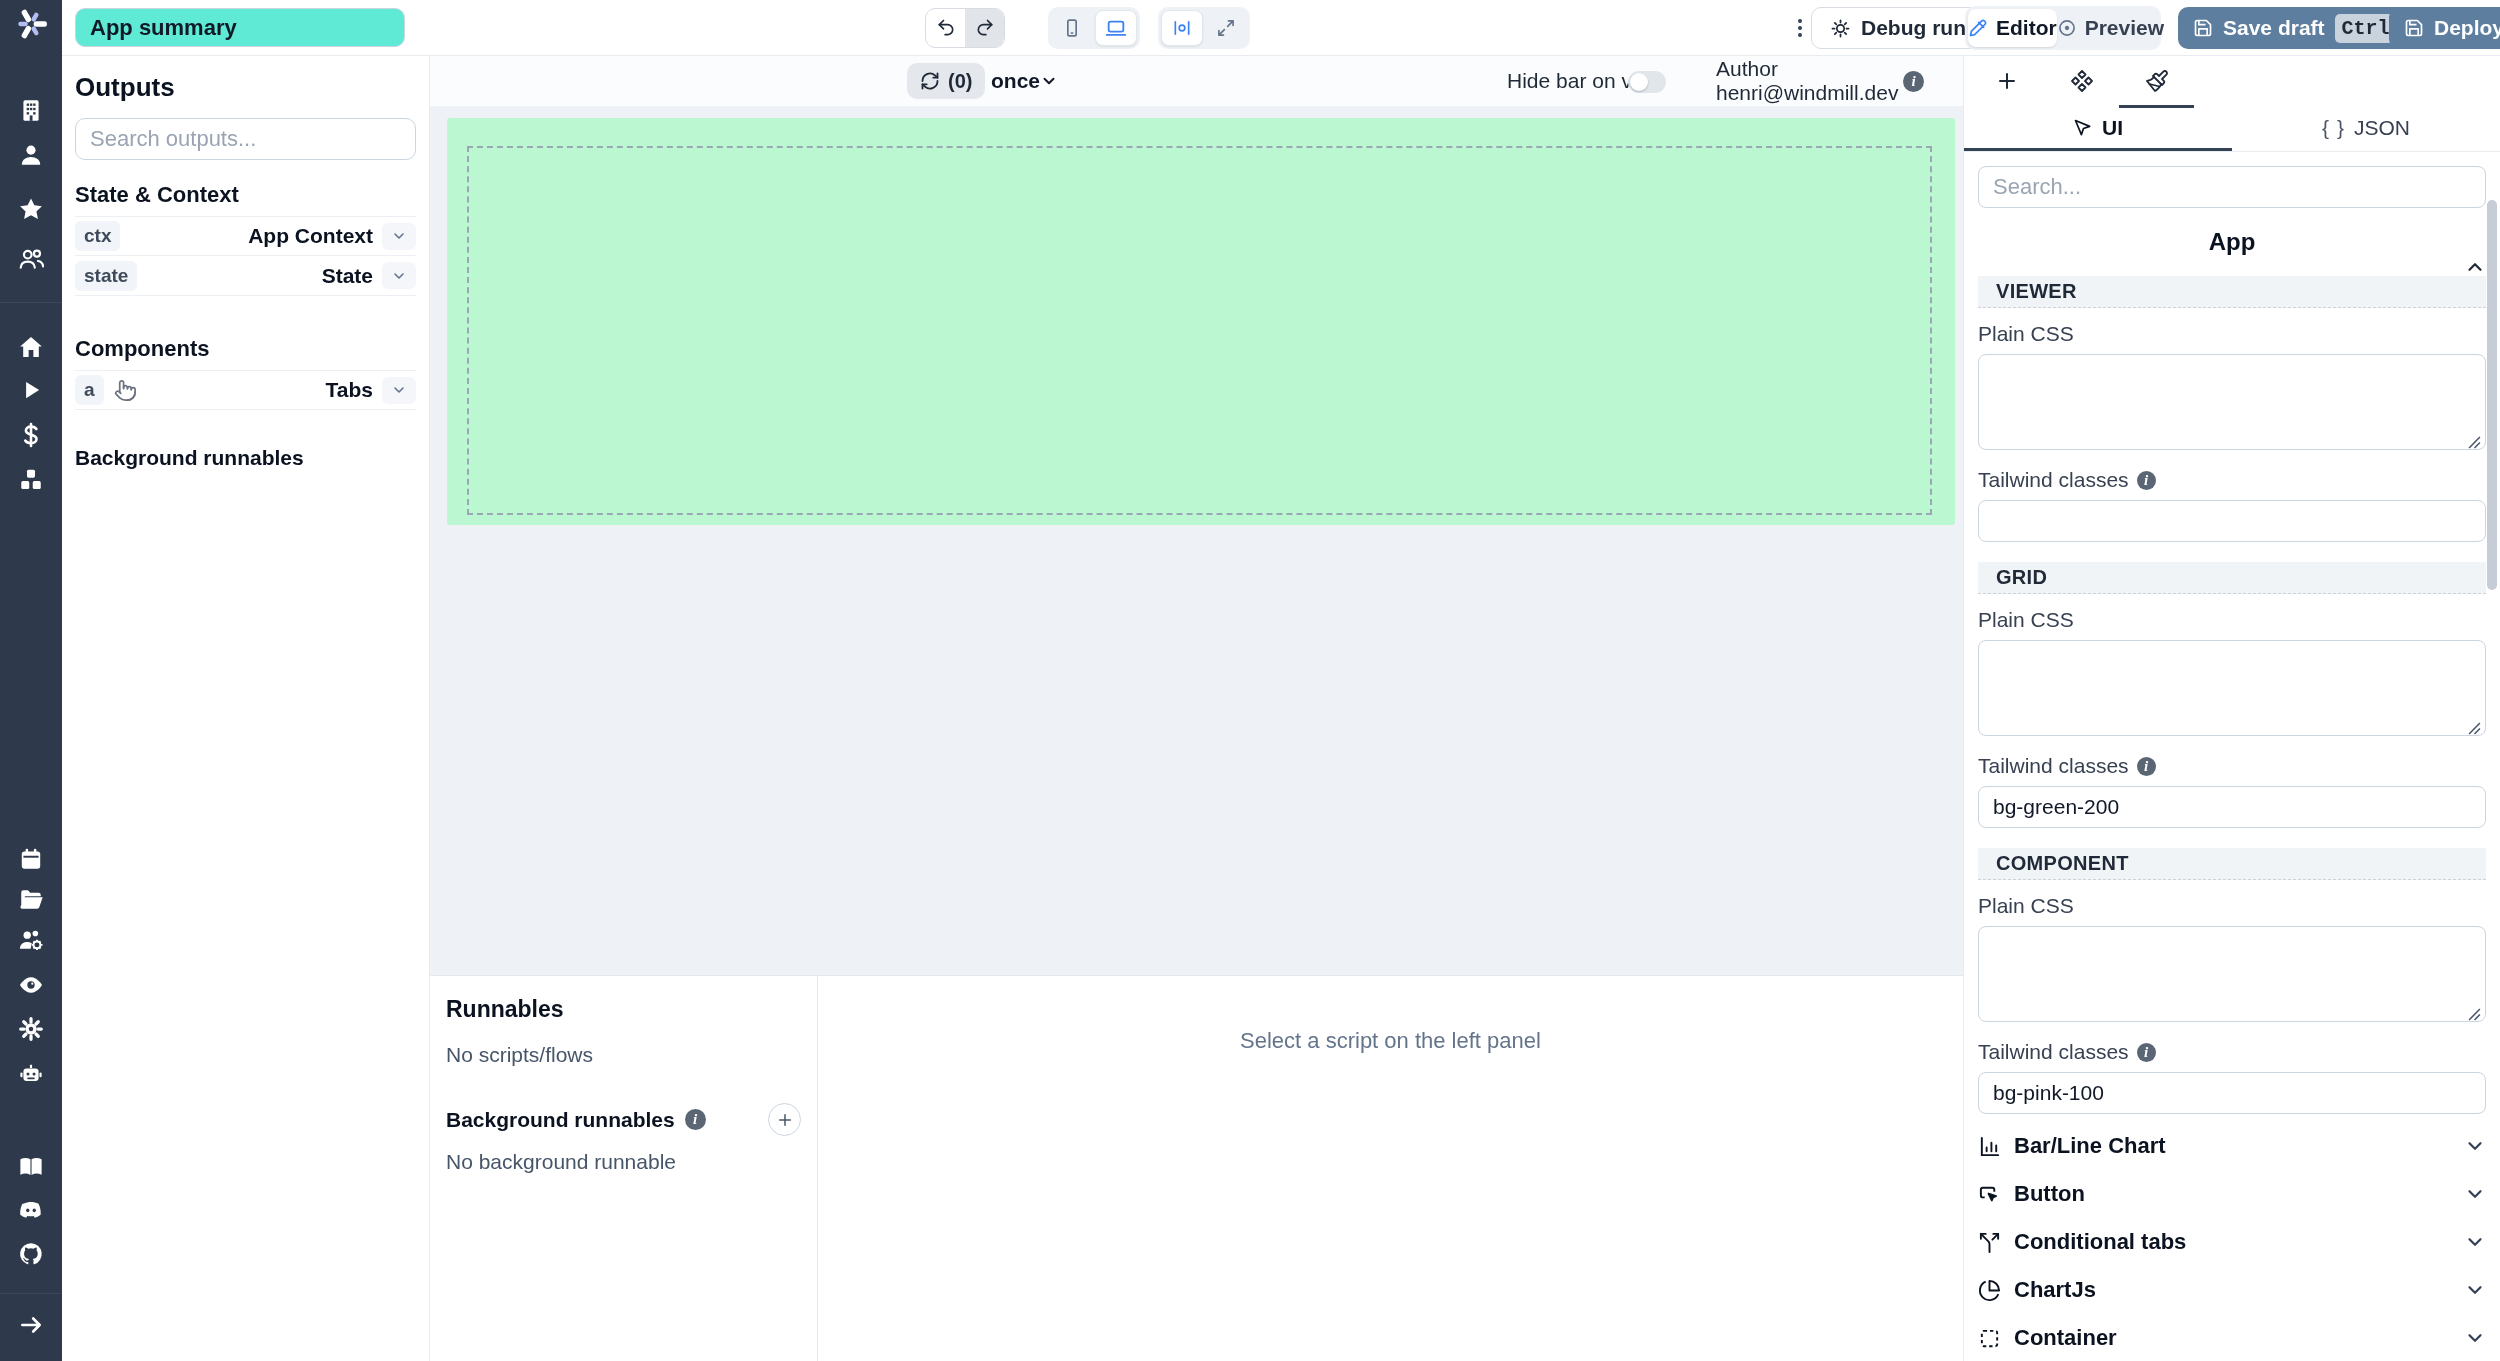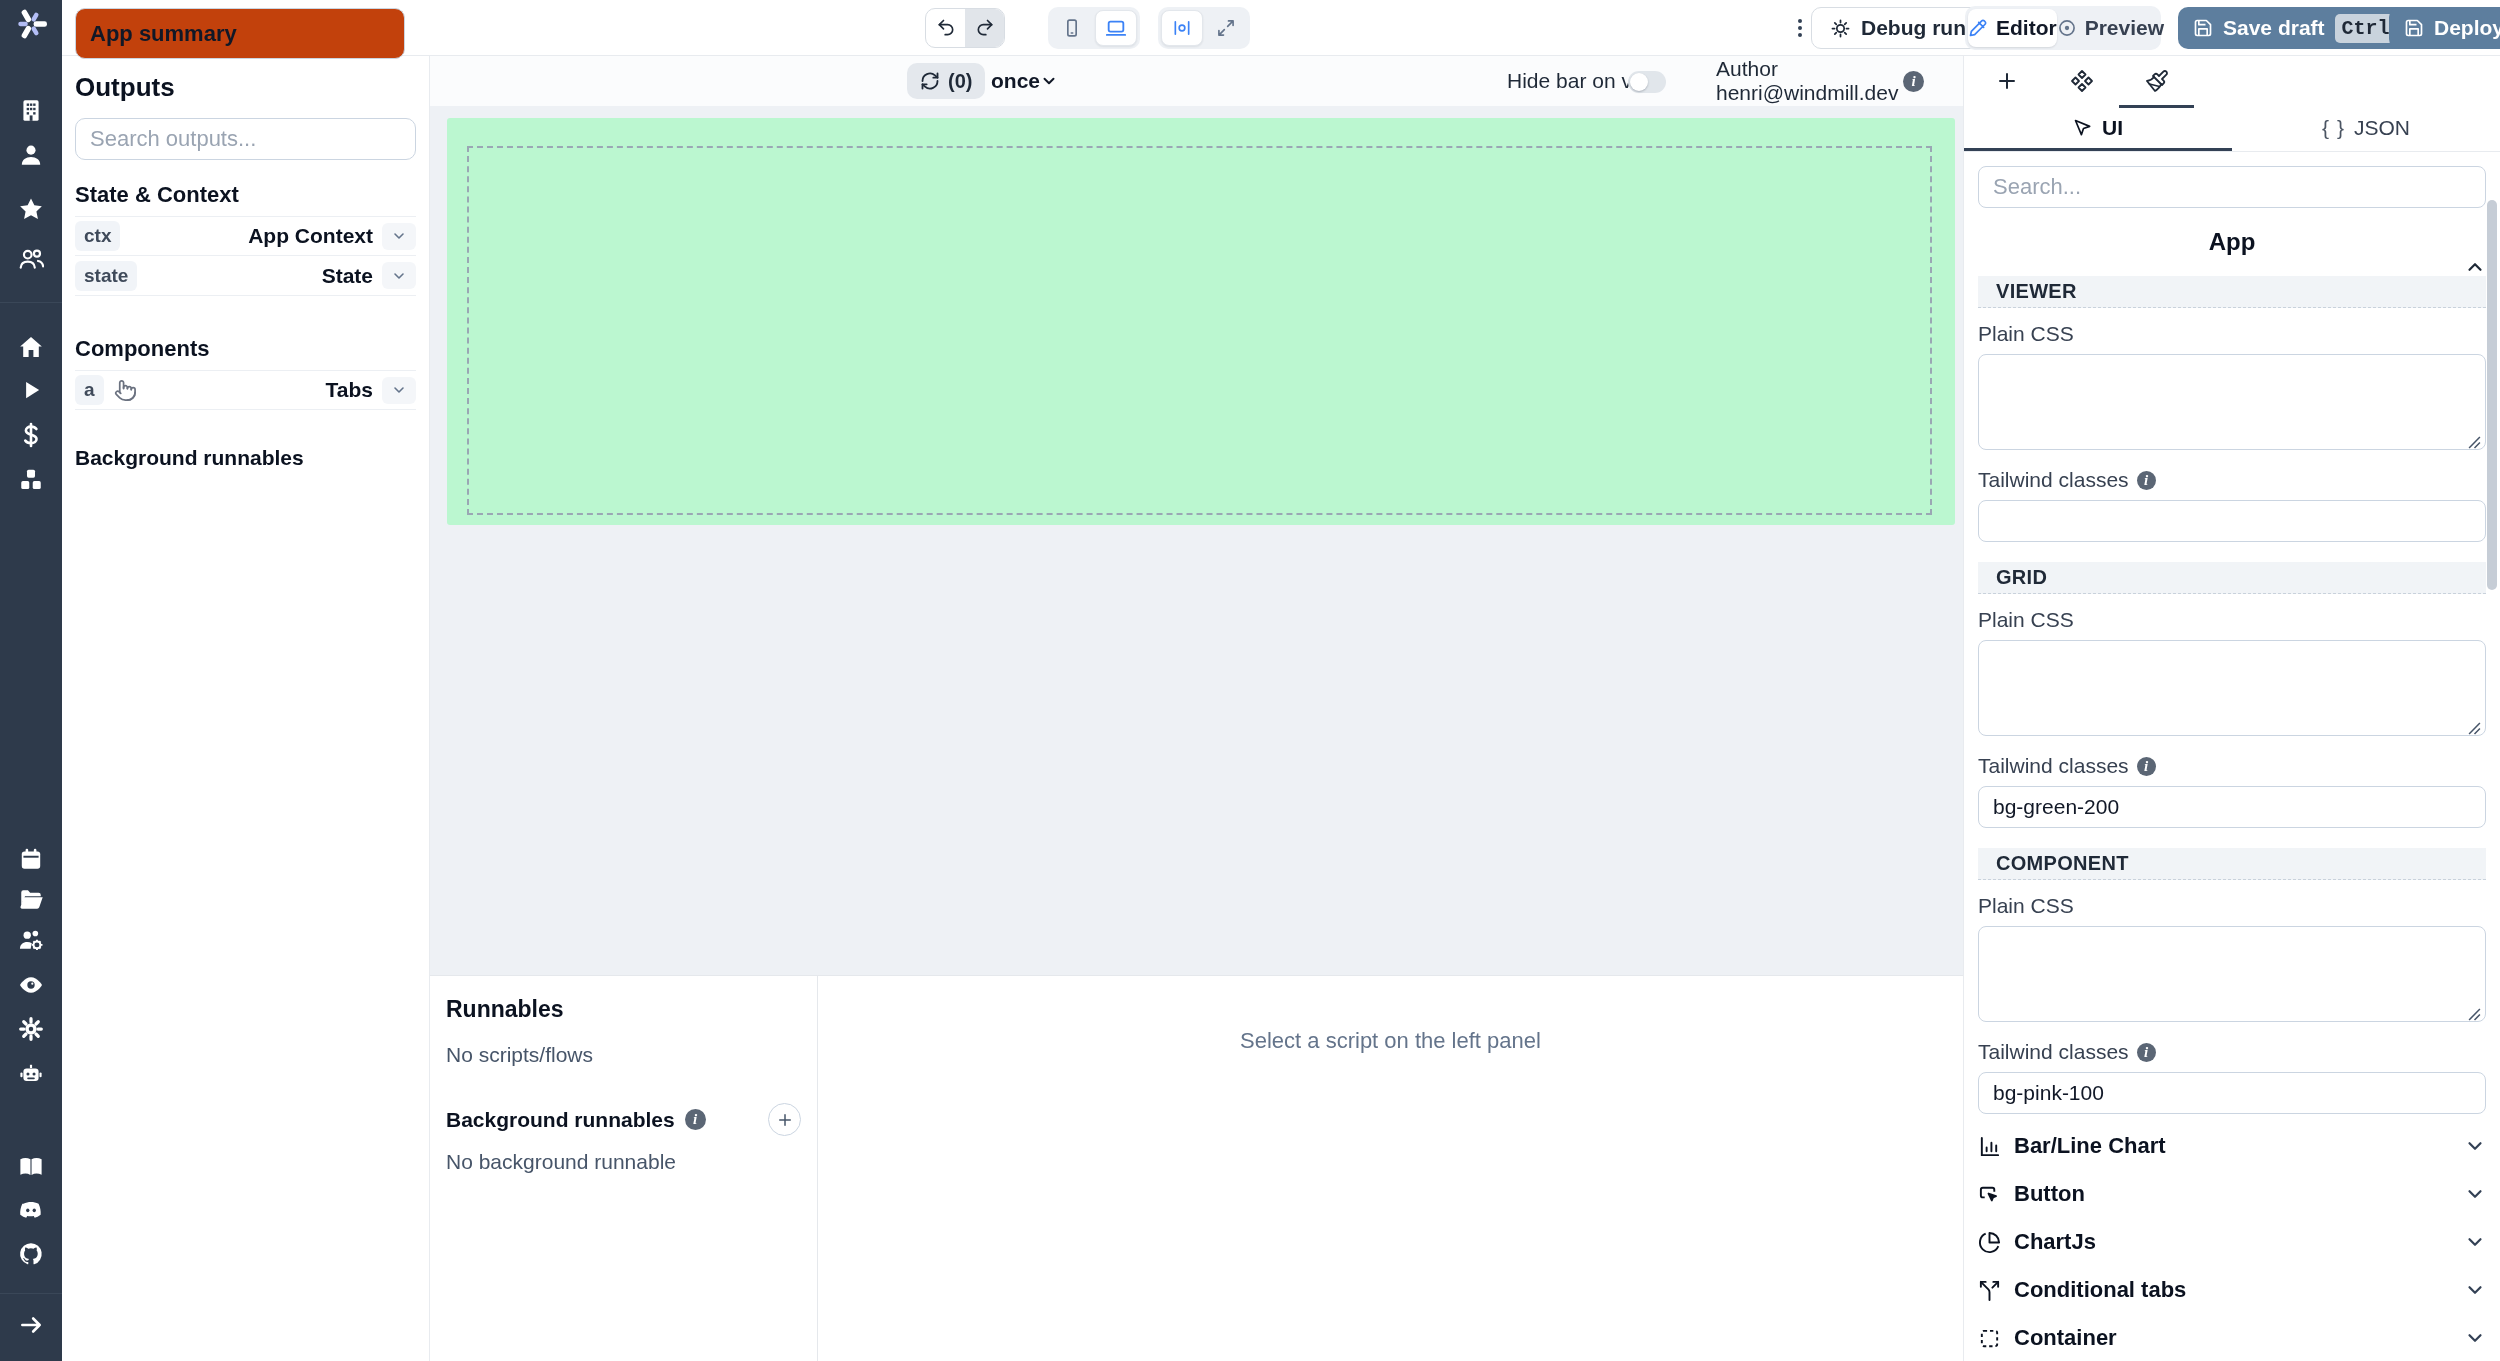--- a/index.html
+++ b/index.html
@@ -8,21 +8,21 @@
   svg { display:block; }
 
   
   .rail { position:absolute; left:0; top:0; width:62px; height:1361px; background:#2e3a4b; z-index:10; }
   .ric { position:absolute; left:50%; transform:translateX(-50%); width:30px; height:30px; display:flex; align-items:center; justify-content:center; color:#fff; cursor:pointer; }
   .ric svg { width:26px; height:26px; }
   .rail .rdiv { position:absolute; left:0; width:62px; height:1px; background:#46536680; }
 
   
   .header { position:absolute; left:62px; top:0; width:2438px; height:56px; background:#fff; border-bottom:1px solid #e8ebef; z-index:5; }
-  .appsum { position:absolute; left:13px; top:8px; width:330px; height:51px; border:1.5px solid #cbd5e1; border-radius:10px; padding:0 14px; font-size:22px; font-weight:700; color:#111827; font-family:"Liberation Sans",sans-serif; background:#c2410c; }
+  .appsum { position:absolute; left:13px; top:8px; width:330px; height:39px; border:1.5px solid #cbd5e1; border-radius:10px; padding:0 14px; font-size:22px; font-weight:700; color:#111827; font-family:"Liberation Sans",sans-serif; background:#5eead4; }
   .undogrp { position:absolute; left:863px; top:8px; width:80px; height:40px; border:1px solid #d8dde3; border-radius:10px; overflow:hidden; display:flex; }
   .undogrp .half { width:40px; display:flex; align-items:center; justify-content:center; color:#1f2937; cursor:pointer; }
   .undogrp .half.dim { background:#e1e5ea; }
   .icogrp { position:absolute; top:7px; height:42px; background:#eef1f5; border-radius:10px; display:flex; align-items:center; padding:3px; gap:2px; }
   .icogrp .cell { width:42px; height:36px; display:flex; align-items:center; justify-content:center; color:#64748b; border-radius:8px; cursor:pointer; }
   .icogrp .cell.on { background:#fff; border:1px solid #e3e7ec; box-shadow:0 1px 2px rgba(15,23,42,.08); color:#3b82f6; }
   .dots { position:absolute; left:1722px; top:13px; width:32px; height:30px; display:flex; align-items:center; justify-content:center; color:#334155; cursor:pointer; }
   .btn-outline { position:absolute; top:7px; height:42px; display:flex; align-items:center; gap:10px; padding:0 18px; border:1px solid #d8dde3; border-radius:10px; background:#fff; font-size:21px; font-weight:600; color:#1f2937; cursor:pointer; }
   .seg { position:absolute; left:1903px; top:6px; width:196px; height:44px; background:#eef1f5; border-radius:10px; padding:3px; display:flex; }
   .seg .sitem { flex:1; display:flex; align-items:center; gap:8px; font-size:21px; font-weight:600; color:#374151; border-radius:8px; cursor:pointer; }
@@ -571,39 +571,39 @@
             <path d="M11 11l7.8 2.8-3.1 1.3-1.3 3.1z" fill="currentColor"></path>
           </svg>
         <span>Button</span>
         <span class="chev">
             <svg viewBox="0 0 24 24" width="22" height="22" fill="none" stroke="currentColor" stroke-width="2.4" stroke-linecap="round" stroke-linejoin="round">
               <path d="M6 9l6 6 6-6"></path>
             </svg>
           </span>
       </div>
       <div class="comprow">
-        <svg viewBox="0 0 24 24" width="23" height="23" fill="none" stroke="currentColor" stroke-width="2" stroke-linejoin="round">
-            <path d="M21.21 15.89A10 10 0 1 1 8 2.83"></path>
-            <path d="M22 12A10 10 0 0 0 12 2v10z"></path>
+        <svg viewBox="0 0 24 24" width="23" height="23" fill="none" stroke="currentColor" stroke-width="2" stroke-linecap="round" stroke-linejoin="round">
+            <path d="M16 3h5v5"></path>
+            <path d="M8 3H3v5"></path>
+            <path d="M12 22v-8.3a4 4 0 0 0-1.2-2.9L3 3"></path>
+            <path d="M15 9l6-6"></path>
           </svg>
-        <span>ChartJs</span>
+        <span>Conditional tabs</span>
         <span class="chev">
             <svg viewBox="0 0 24 24" width="22" height="22" fill="none" stroke="currentColor" stroke-width="2.4" stroke-linecap="round" stroke-linejoin="round">
               <path d="M6 9l6 6 6-6"></path>
             </svg>
           </span>
       </div>
       <div class="comprow">
-        <svg viewBox="0 0 24 24" width="23" height="23" fill="none" stroke="currentColor" stroke-width="2" stroke-linecap="round" stroke-linejoin="round">
-            <path d="M16 3h5v5"></path>
-            <path d="M8 3H3v5"></path>
-            <path d="M12 22v-8.3a4 4 0 0 0-1.2-2.9L3 3"></path>
-            <path d="M15 9l6-6"></path>
+        <svg viewBox="0 0 24 24" width="23" height="23" fill="none" stroke="currentColor" stroke-width="2" stroke-linejoin="round">
+            <path d="M21.21 15.89A10 10 0 1 1 8 2.83"></path>
+            <path d="M22 12A10 10 0 0 0 12 2v10z"></path>
           </svg>
-        <span>Conditional tabs</span>
+        <span>ChartJs</span>
         <span class="chev">
             <svg viewBox="0 0 24 24" width="22" height="22" fill="none" stroke="currentColor" stroke-width="2.4" stroke-linecap="round" stroke-linejoin="round">
               <path d="M6 9l6 6 6-6"></path>
             </svg>
           </span>
       </div>
       <div class="comprow">
         <svg viewBox="0 0 24 24" width="23" height="23" fill="none" stroke="currentColor" stroke-width="2">
             <rect x="4" y="4" width="16" height="16" rx="2" stroke-dasharray="3.5 3"></rect>
           </svg>

